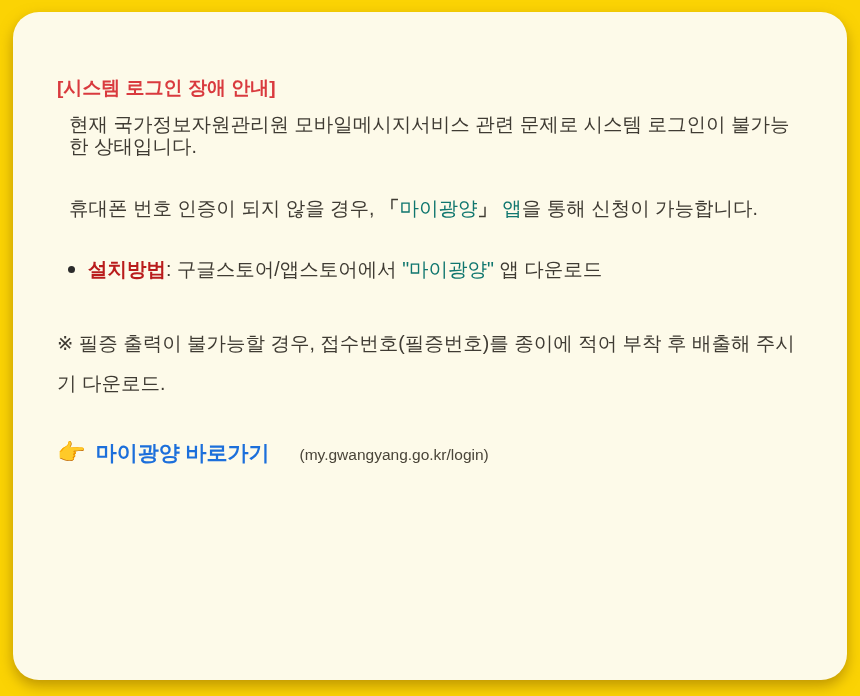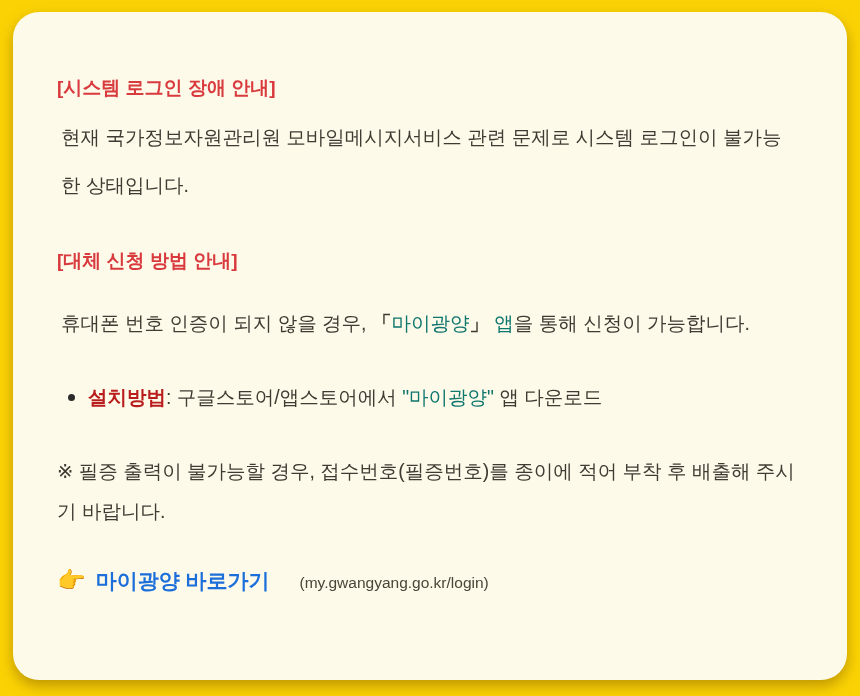--- a/index.html
+++ b/index.html
@@ -29,22 +29,22 @@
   }
   .section-heading {
     font-size: 19px;
     font-weight: 700;
     color: #D93A3E;
     margin: 0 0 12px 0;
     line-height: 1.3;
   }
   .body-text {
     font-size: 19.5px;
-    line-height: 48px;
-    margin: 4px;
+    line-height: 22px;
+    margin: 12px;
     color: #3F3B33;
   }
   .para-1 { margin-bottom: 40px; }
   .heading-2 { margin-bottom: 26px; }
   .para-2 { margin-bottom: 30px; }
   .accent-blue {
     color: #0f766e;
     font-weight: 400;
   }
   .accent-red {
@@ -104,36 +104,35 @@
 <body>
 
 <div class="card">
 
   <h2 class="section-heading">[시스템 로그인 장애 안내]</h2>
 
   <p class="body-text para-1">
     <span>현재 국가정보자원관리원 모바일메시지서비스 관련 문제로 시스템 로그인이 불가능한 상태입니다.</span><br>
   </p>
 
-  <h2 class="section-heading heading-2">[대체 신청 방법 안내]</h2>
 
   <p class="body-text para-2">
     <span>휴대폰 번호 인증이 되지 않을 경우, </span><span class="bold-dark">「</span><span class="accent-blue">마이광양</span><span class="bold-dark">」</span><span class="accent-blue"> 앱</span><span>을 통해 신청이 가능합니다.</span>
   </p>
 
   <ul class="notice-list">
     <li>
       <span class="dot"></span>
       <span>
         <span class="accent-red">설치방법</span><span>: 구글스토어/앱스토어에서 </span><span class="accent-blue">"마이광양"</span><span> 앱 다운로드</span>
       </span>
     </li>
   </ul>
 
-  <p class="note-para">※ 필증 출력이 불가능할 경우, 접수번호(필증번호)를 종이에 적어 부착 후 배출해 주시기 바랍니다.</p>
+  <p class="note-para">※ 필증 출력이 불가능할 경우, 접수번호(필증번호)를 종이에 적어 부착 후 배출해 주시기 다운로드.</p>
 
   <div class="footer-row">
     <span class="pointer-emoji">👉</span>
     <a class="footer-link">마이광양 바로가기</a>
     <span class="footer-url">(my.gwangyang.go.kr/login)</span>
   </div>
 
 </div>
 
 </body></html>

